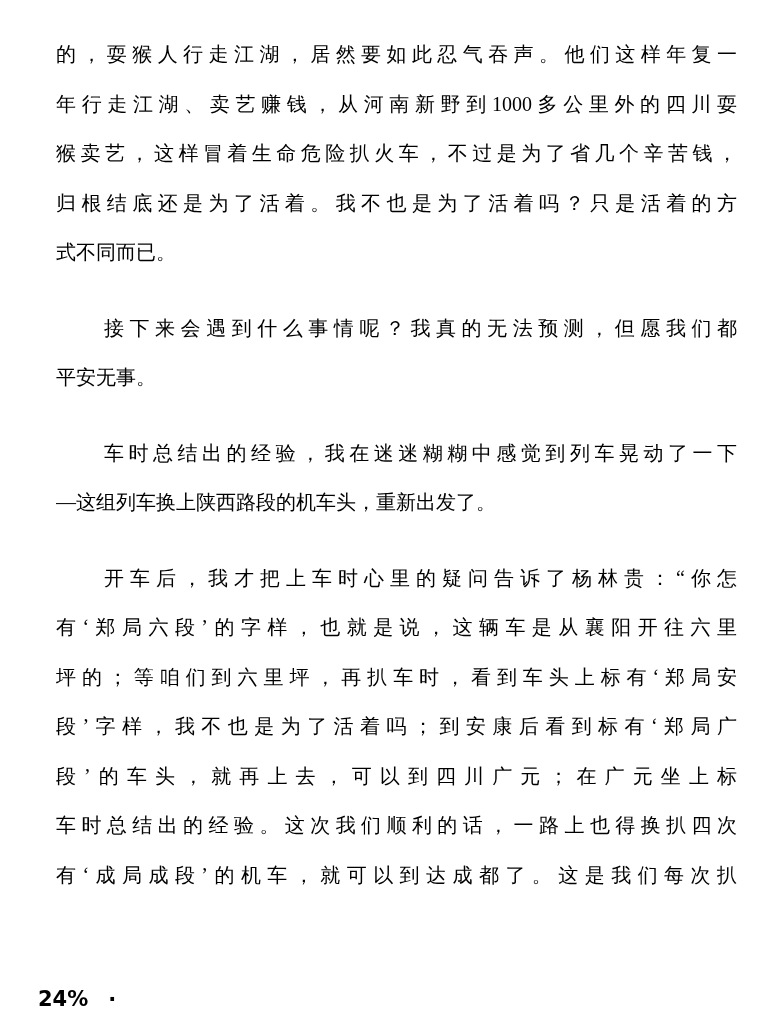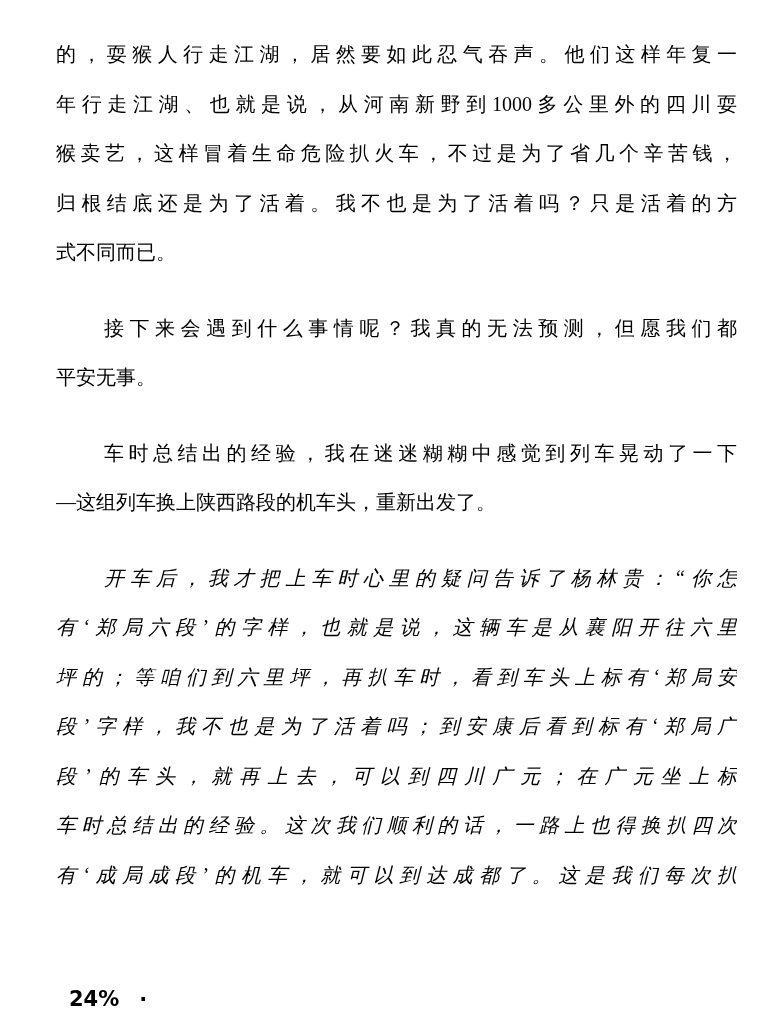--- a/index.html
+++ b/index.html
@@ -21,21 +21,20 @@
     top: 30px;
     width: 681px;
     font-size: 20px;
     line-height: 49.5px;
   }
   .para {
     margin: 0 0 26px 0;
   }
   .para:last-child {
     margin-bottom: 0;
-    font-style: italic;
   }
   .line {
     height: 49.5px;
     overflow: hidden;
     text-align: justify;
     text-align-last: justify;
     white-space: normal;
   }
   .line.no-stretch {
     text-align-last: left;
@@ -48,30 +47,29 @@
     left: 38px;
     top: 987px;
     display: flex;
     align-items: baseline;
     gap: 20px;
     font-family: "DejaVu Sans", "Liberation Sans", sans-serif;
     font-weight: 700;
     font-size: 21px;
     line-height: 25px;
     color: var(--fg, #000000);
-    margin-left: 31px;
   }
 </style>
 </head>
 <body>
 
 <div class="content" id="content">
     <div class="para">
       <div class="line">的，耍猴人行走江湖，居然要如此忍气吞声。他们这样年复一</div>
-      <div class="line">年行走江湖、也就是说，从河南新野到1000多公里外的四川耍</div>
+      <div class="line">年行走江湖、卖艺赚钱，从河南新野到1000多公里外的四川耍</div>
       <div class="line">猴卖艺，这样冒着生命危险扒火车，不过是为了省几个辛苦钱，</div>
       <div class="line">归根结底还是为了活着。我不也是为了活着吗？只是活着的方</div>
       <div class="line no-stretch">式不同而已。</div>
     </div>
     <div class="para">
       <div class="line indent">接下来会遇到什么事情呢？我真的无法预测，但愿我们都</div>
       <div class="line no-stretch">平安无事。</div>
     </div>
     <div class="para">
       <div class="line indent">车时总结出的经验，我在迷迷糊糊中感觉到列车晃动了一下</div>

